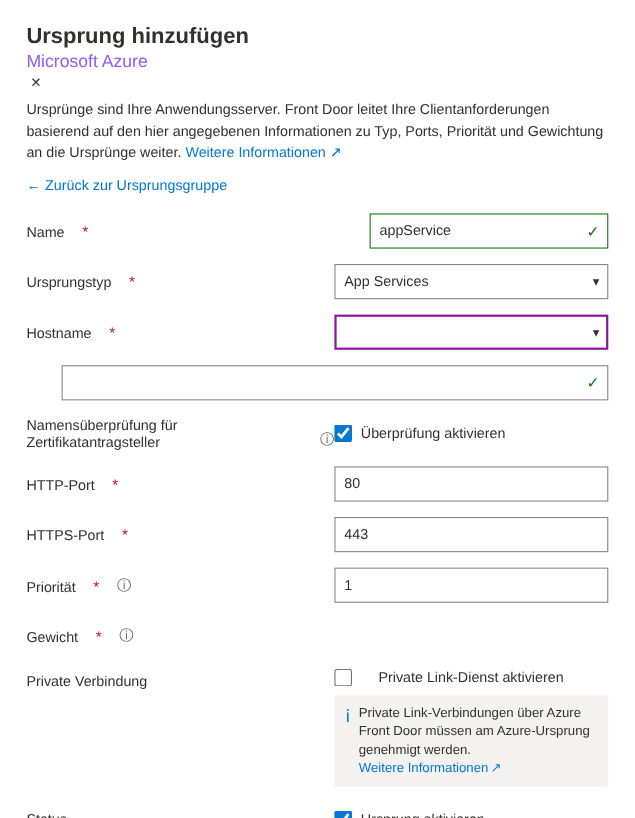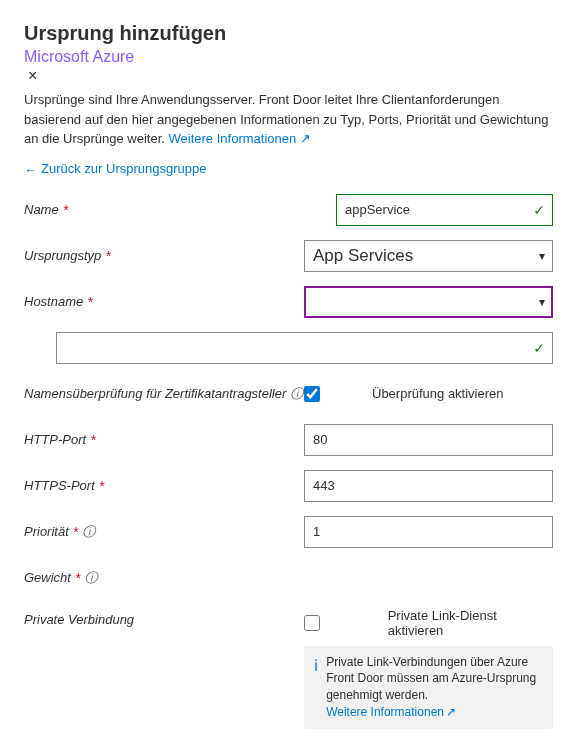--- a/index.html
+++ b/index.html
@@ -66,23 +66,22 @@
       align-items: center;
       margin-bottom: 14px;
       min-height: 32px;
     }
     .form-label {
       width: 280px;
       flex-shrink: 0;
       font-size: 13px;
       color: #323130;
       display: flex;
-      align-items: center;
-      gap: 4px;
-      font-style: italic;
+      align-items: flex-end;
+      gap: 16px;
     }
     .required {
       color: #c50f1f;
       font-size: 14px;
     }
     .info-icon {
       color: #605e5c;
       font-size: 13px;
       cursor: pointer;
     }
@@ -102,21 +101,21 @@
     }
     .form-select-wrapper {
       width: 100%;
       position: relative;
     }
     .form-select {
       width: 100%;
       height: 32px;
       border: 1px solid #8a8886;
       padding: 0 28px 0 8px;
-      font-size: 17px;
+      font-size: 13px;
       color: #323130;
       background: #fff;
       appearance: none;
       outline: none;
       cursor: pointer;
     }
     .select-arrow {
       position: absolute;
       right: 8px;
       top: 50%;
@@ -149,21 +148,20 @@
     }
     .checkbox-input {
       width: 16px;
       height: 16px;
       accent-color: #0078d4;
       cursor: pointer;
     }
     .checkbox-label {
       font-size: 13px;
       color: #323130;
-      margin-left: 44px;
     }
     .private-link-info {
       flex: 1;
     }
     .private-link-checkbox-row {
       display: flex;
       align-items: center;
       gap: 24px;
       margin-bottom: 8px;
     }

